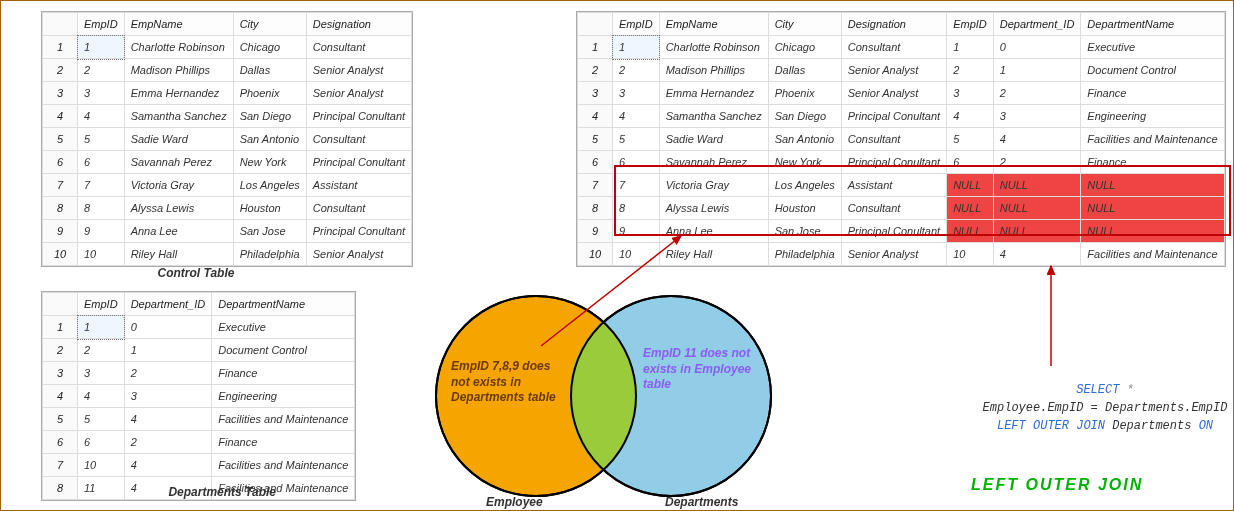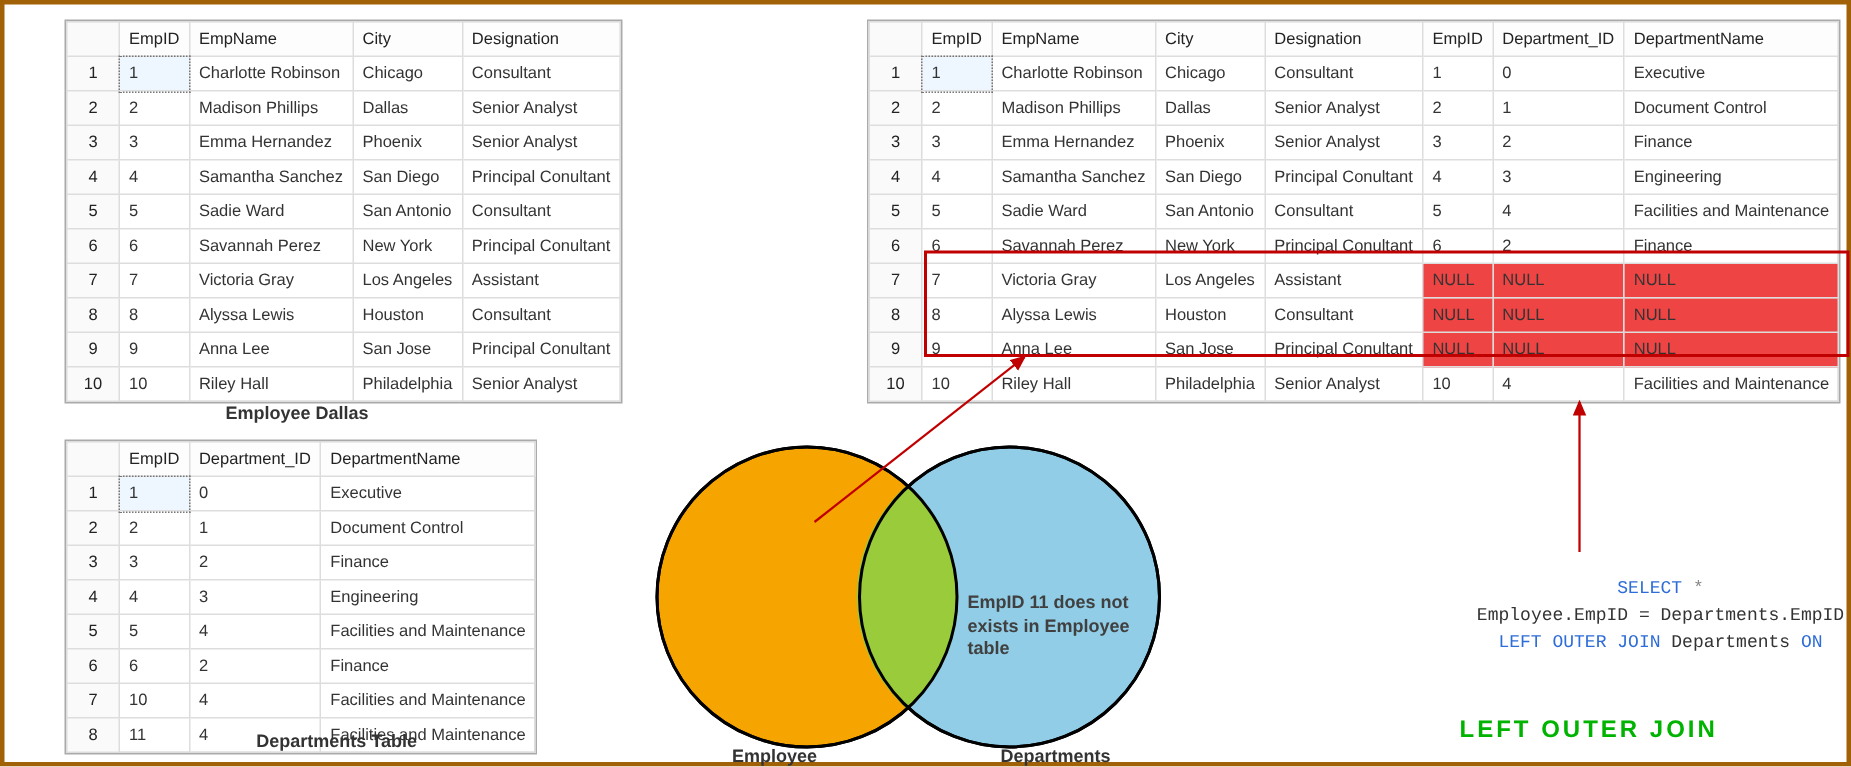--- a/index.html
+++ b/index.html
@@ -6,22 +6,23 @@
     margin: 0;
     font-family: Tahoma, Arial, sans-serif;
     font-size: 11px;
     color: #333;
     background: #fff;
   }
   .canvas {
     position: relative;
     width: 1234px;
     height: 511px;
-    border: 3px solid #a16207;
+    border: 1px solid #a16207;
     box-sizing: border-box;
+    font-style: italic;
   }
   .tbl {
     position: absolute;
     border: 1px solid #aaa;
     background: #fff;
     box-shadow: 0 0 0 1px #ddd inset;
   }
   table {
     border-collapse: collapse;
     font-size: 11px;
@@ -63,24 +64,23 @@
     font-size: 12px;
     font-weight: bold;
     color: #6a3a00;
     width: 110px;
     line-height: 1.3;
   }
   .venn-label2 {
     position: absolute;
     font-size: 12px;
     font-weight: bold;
-    color: #404040;
+    color: #8b5cf6;
     width: 120px;
     line-height: 1.3;
-    margin-top: 46px;
   }
   .sql {
     position: absolute;
     font-family: Consolas, "Courier New", monospace;
     font-size: 12px;
     text-align: center;
     line-height: 1.5;
     color: #888;
   }
   .sql .kw { color: #2e6cd7; }
@@ -182,21 +182,21 @@
           <tr>
             <td class="rownum">10</td>
             <td>10</td>
             <td>Riley Hall</td>
             <td>Philadelphia</td>
             <td>Senior Analyst</td>
           </tr>
         </tbody>
     </table>
   </div>
-  <div class="caption" style="left:125px; top:265px; width:140px;">Employee Dallas</div>
+  <div class="caption" style="left:125px; top:265px; width:140px;">Control Table</div>
 
   <div class="tbl" style="left:40px; top:290px;">
     <table>
       <thead>
           <tr>
         <th class="rownum"></th>
         <th>EmpID</th>
         <th>Department_ID</th>
         <th>DepartmentName</th>
       </tr>
@@ -376,20 +376,21 @@
 
   <div class="hl-box" style="left:613px; top:164px; width:613px; height:67px;"></div>
 
   <svg style="position:absolute; left:395px; top:290px;" width="420" height="230">
     <circle cx="140" cy="105" r="100" fill="#f6a500" stroke="#000" stroke-width="2"></circle>
     <circle cx="275" cy="105" r="100" fill="#91cde6" stroke="#000" stroke-width="2"></circle>
     <path d="M207,30 A100,100 0 0,1 207,180 A100,100 0 0,1 207,30 Z" fill="#9acb3a"></path>
     <circle cx="140" cy="105" r="100" fill="none" stroke="#000" stroke-width="2"></circle>
     <circle cx="275" cy="105" r="100" fill="none" stroke="#000" stroke-width="2"></circle>
   </svg>
+  <div class="venn-label" style="left:450px; top:358px;">EmpID 7,8,9 does not exists in Departments table</div>
   <div class="venn-label2" style="left:642px; top:345px;">EmpID 11 does not exists in Employee table</div>
   <div class="caption" style="left:485px; top:494px;">Employee</div>
   <div class="caption" style="left:664px; top:494px;">Departments</div>
 
   <svg style="position:absolute; left:520px; top:230px;" width="180" height="120">
     <defs>
         <marker id="ah1" markerWidth="8" markerHeight="8" refX="6" refY="3" orient="auto">
           <path d="M0,0 L7,3 L0,6 Z" fill="#c00000"></path>
         </marker>
       </defs>

